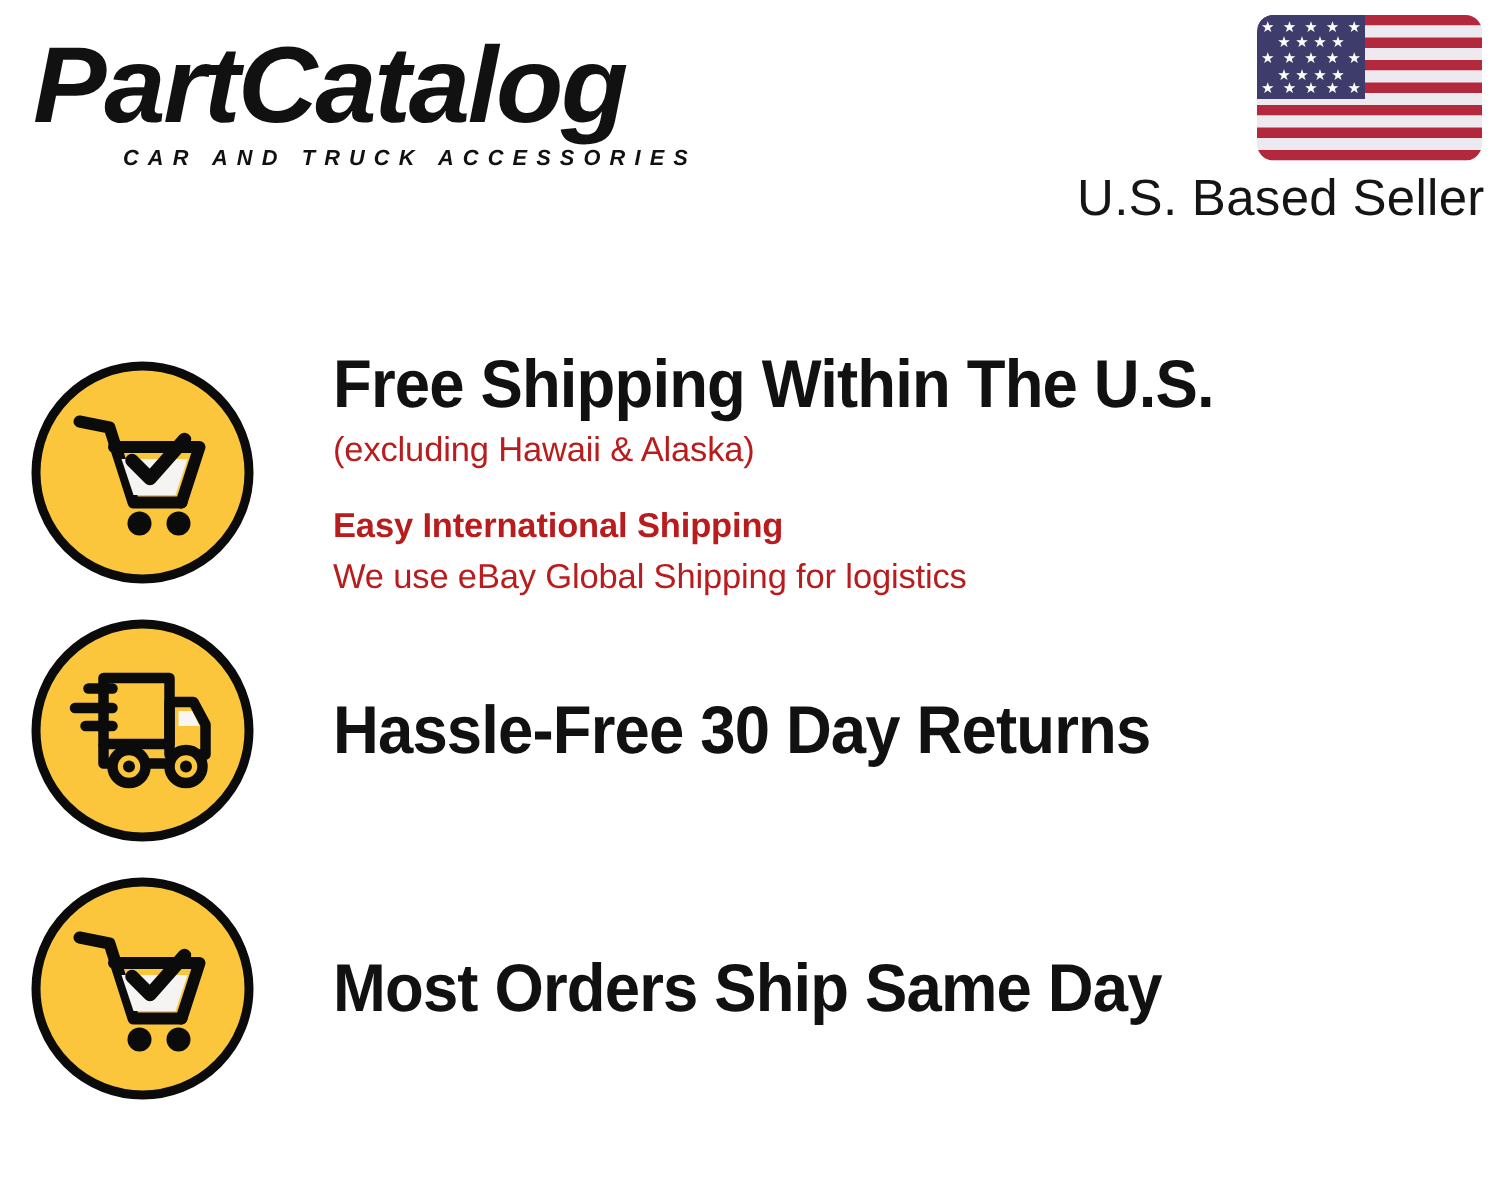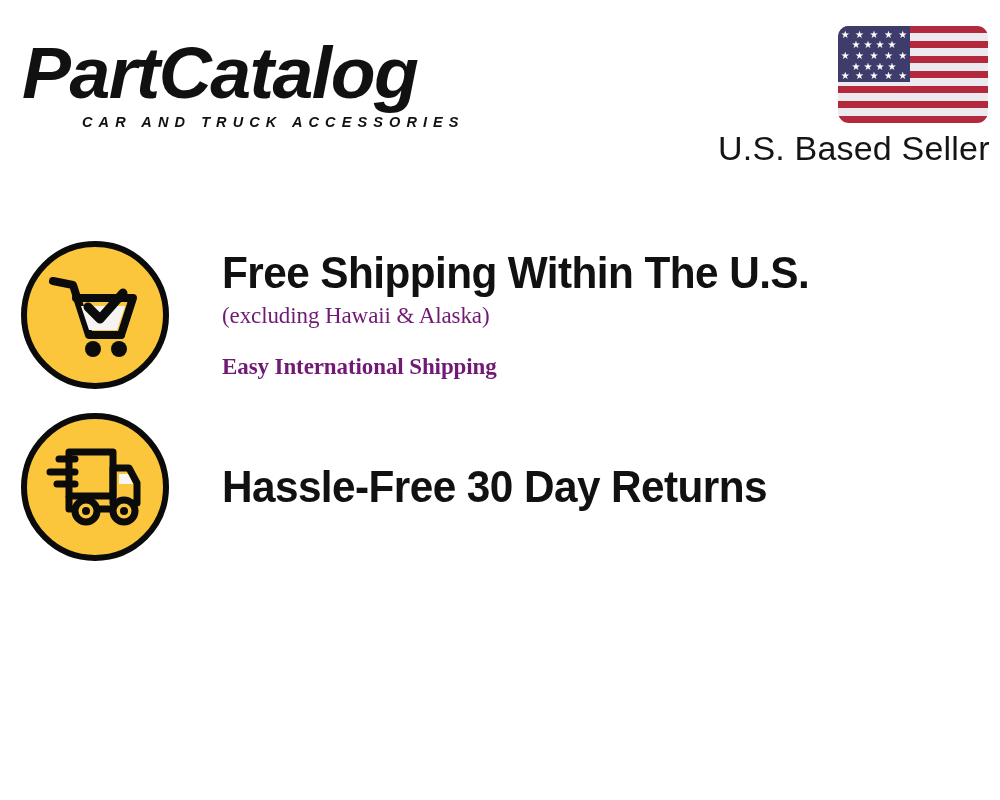--- a/index.html
+++ b/index.html
@@ -20,21 +20,21 @@
   .page {
     position: relative;
     width: 1000px;
     height: 800px;
     background: #ffffff;
   }
 
   
   .header {
     position: absolute;
-    left: 0; top: 16px;
+    left: 0; top: 0;
     width: 1000px;
     height: 170px;
     text-decoration: underline;
   }
 
   .brand {
     position: absolute;
     left: 22px;
     top: 18px;
     width: 500px;
@@ -180,26 +180,26 @@
     font-weight: 700;
     line-height: 52px;
     letter-spacing: -0.6px;
     color: #111111;
     transform: scaleX(0.94);
     transform-origin: left center;
     white-space: nowrap;
   }
   .feature-sub {
     display: block;
-    font-family: Liberation Serif, serif;
+    font-family: Liberation Sans, sans-serif;
     font-size: 23px;
     font-weight: 400;
     line-height: 34px;
     letter-spacing: -0.1px;
-    color: #701a75;
+    color: #b91c1c;
     white-space: nowrap;
   }
   .feature-sub.bold { font-weight: 700; }
   .feature-sub.gap  { margin-top: 17px; }
 </style>
 </head>
 <body>
 
 <div class="page">
 
@@ -283,20 +283,21 @@
             <path d="M41 35 L53 47 L76 21" fill="none" stroke="#0b0b0b" stroke-width="9" stroke-linecap="round" stroke-linejoin="round"></path>
             <circle cx="46" cy="77" r="8" fill="#0b0b0b"></circle>
             <circle cx="72" cy="77" r="8" fill="#0b0b0b"></circle>
           </svg>
         </div>
       </div>
       <div class="feature-text">
         <span class="feature-heading">Free Shipping Within The U.S.</span>
         <span class="feature-sub">(excluding Hawaii &amp; Alaska)</span>
         <span class="feature-sub bold gap">Easy International Shipping</span>
+        <span class="feature-sub">We use eBay Global Shipping for logistics</span>
       </div>
     </div>
 
     <div class="feature-row r2">
       <div class="icon-slot">
         <div class="icon-circle">
           <svg width="100" height="80" viewBox="0 0 100 80" aria-hidden="true">
             <g stroke="#0b0b0b" stroke-width="7" stroke-linecap="round" fill="none">
               <line x1="14" y1="12" x2="30" y2="12"></line>
               <line x1="5" y1="25" x2="30" y2="25"></line>
@@ -311,15 +312,32 @@
             <circle cx="41" cy="64" r="4" fill="#0b0b0b"></circle>
             <circle cx="79" cy="64" r="4" fill="#0b0b0b"></circle>
           </svg>
         </div>
       </div>
       <div class="feature-text">
         <span class="feature-heading">Hassle-Free 30 Day Returns</span>
       </div>
     </div>
 
+    <div class="feature-row r3">
+      <div class="icon-slot">
+        <div class="icon-circle">
+          <svg width="96" height="86" viewBox="0 0 96 86" aria-hidden="true">
+            <path d="M6 9 L26 13 L42 63 L74 63" fill="none" stroke="#0b0b0b" stroke-width="8" stroke-linecap="round" stroke-linejoin="round"></path>
+            <path d="M29 26 L86 26 L74 63" fill="none" stroke="#0b0b0b" stroke-width="8" stroke-linecap="round" stroke-linejoin="round"></path>
+            <path d="M34 34 L78 34 L70 58 L42 58 Z" fill="#f5f4f2"></path>
+            <path d="M41 35 L53 47 L76 21" fill="none" stroke="#0b0b0b" stroke-width="9" stroke-linecap="round" stroke-linejoin="round"></path>
+            <circle cx="46" cy="77" r="8" fill="#0b0b0b"></circle>
+            <circle cx="72" cy="77" r="8" fill="#0b0b0b"></circle>
+          </svg>
+        </div>
+      </div>
+      <div class="feature-text">
+        <span class="feature-heading">Most Orders Ship Same Day</span>
+      </div>
+    </div>
 
   </div>
 </div>
 
 </body></html>

